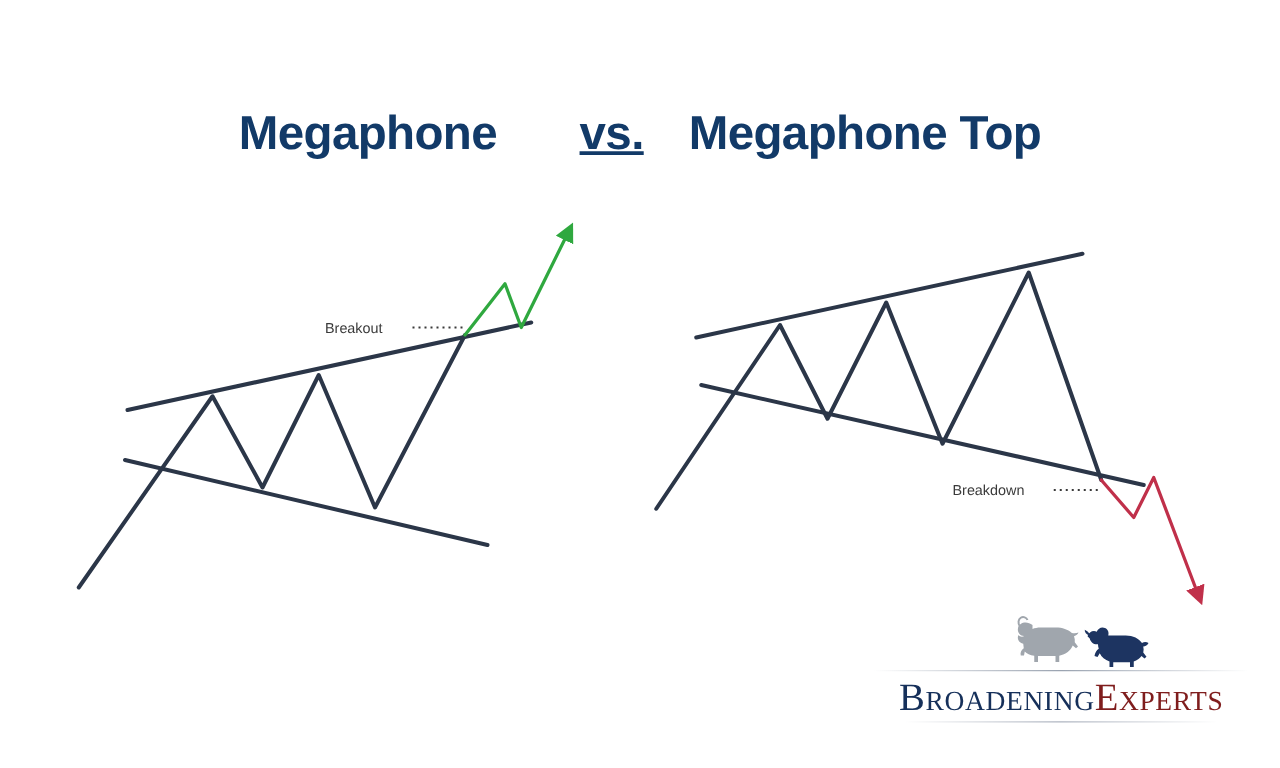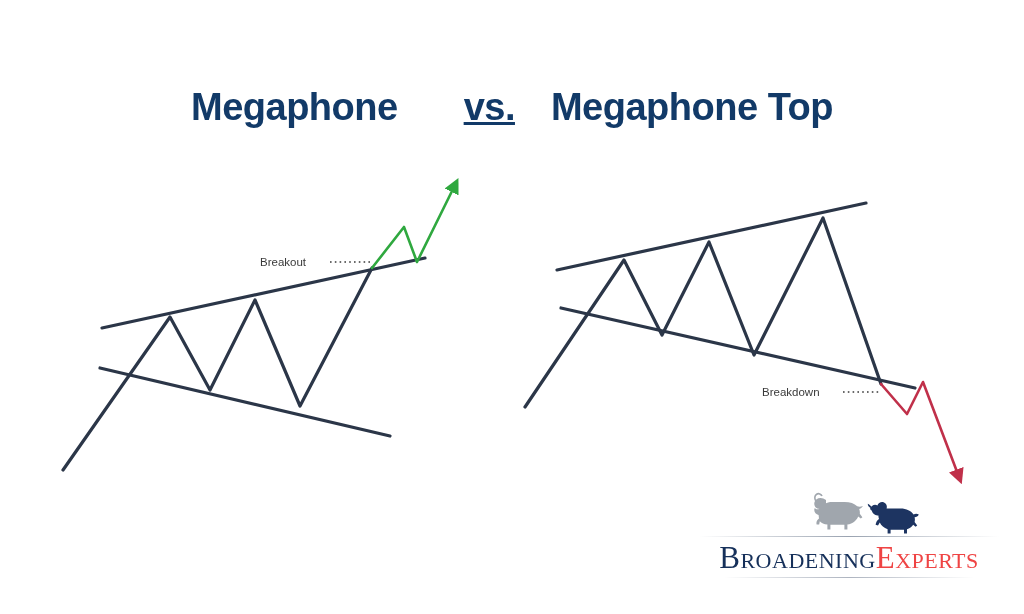--- a/index.html
+++ b/index.html
@@ -77,21 +77,21 @@
     font-size: 31px;
     letter-spacing: 0.5px;
     line-height: 34px;
     white-space: nowrap;
   }
   .logo-word-a {
     color: #16305a;
     font-variant: small-caps;
   }
   .logo-word-b {
-    color: #ef4444;
+    color: #7f1d1d;
     font-variant: small-caps;
   }
   .logo-rule-bottom {
     width: 250px;
     height: 1px;
     background: linear-gradient(to right, rgba(150,158,172,0), rgba(130,140,158,0.65), rgba(150,158,172,0));
     margin: 2px auto 0 auto;
   }
 </style>
 </head>

